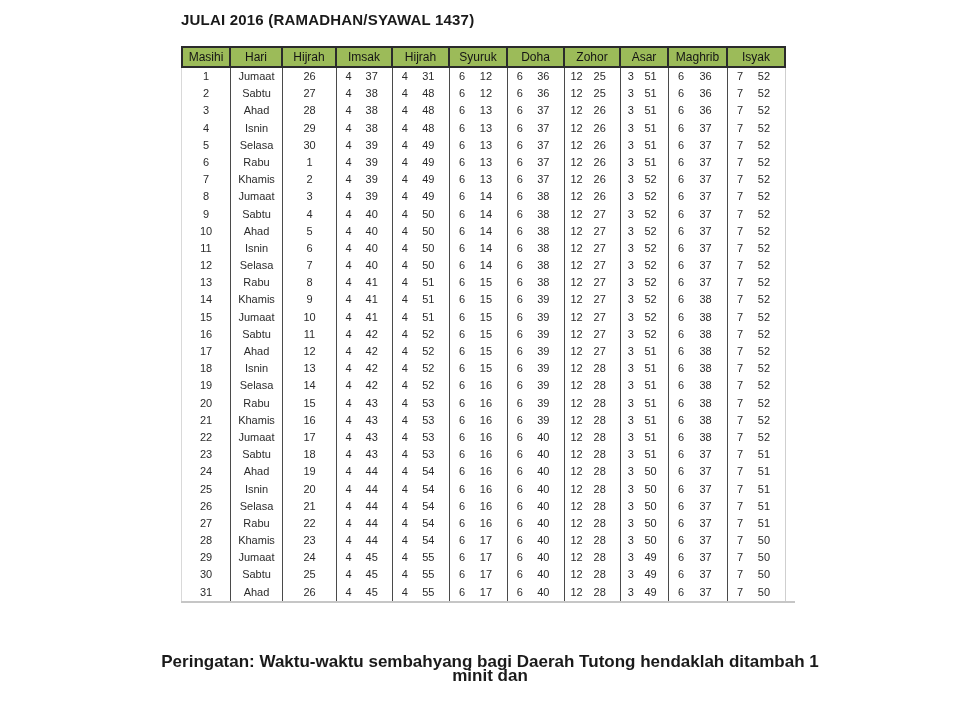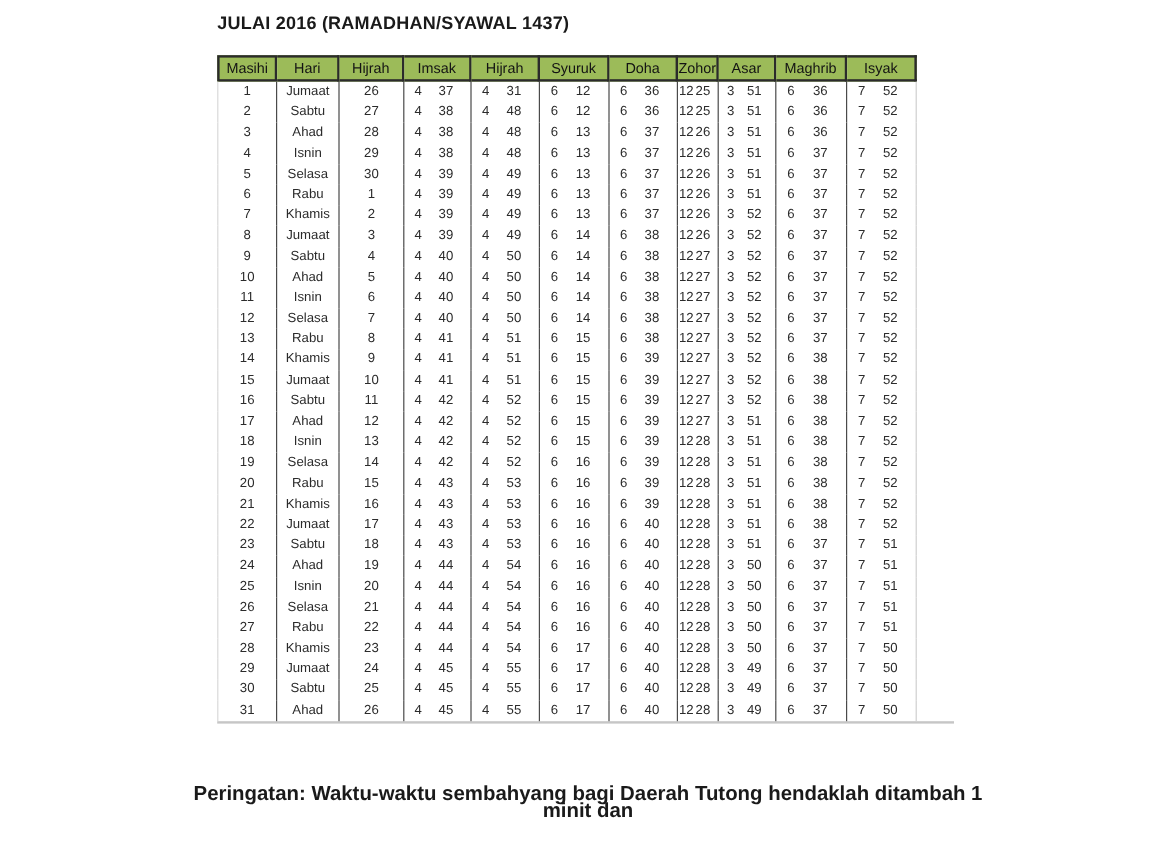--- a/index.html
+++ b/index.html
@@ -17,21 +17,21 @@
     position:absolute; left:181px; top:11px; width:614px;
     font-size:15px; font-weight:bold; color:#1a1a1a;
     letter-spacing:0.2px;
   }
 
   .ptable { position:absolute; left:181px; top:46px; width:614px; }
 
   
   .w0{width:50px} .w1{width:52px} .w2{width:54px}
   .w3{width:56px} .w4{width:57px} .w5{width:58px} .w6{width:57px}
-  .w7{width:34px} .w8{width:48px} .w9{width:59px} .w10{width:58px}
+  .w7{width:56px} .w8{width:48px} .w9{width:59px} .w10{width:58px}
 
   .hrow { display:flex; height:22px; }
   .hcell {
     box-sizing:border-box;
     background:#9CBB59;
     border-top:2px solid #2b2b2b;
     border-bottom:2px solid #2b2b2b;
     border-right:2px solid #2b2b2b;
     font-size:12px; font-weight:normal; color:#141414;
     text-align:center; line-height:19px;

